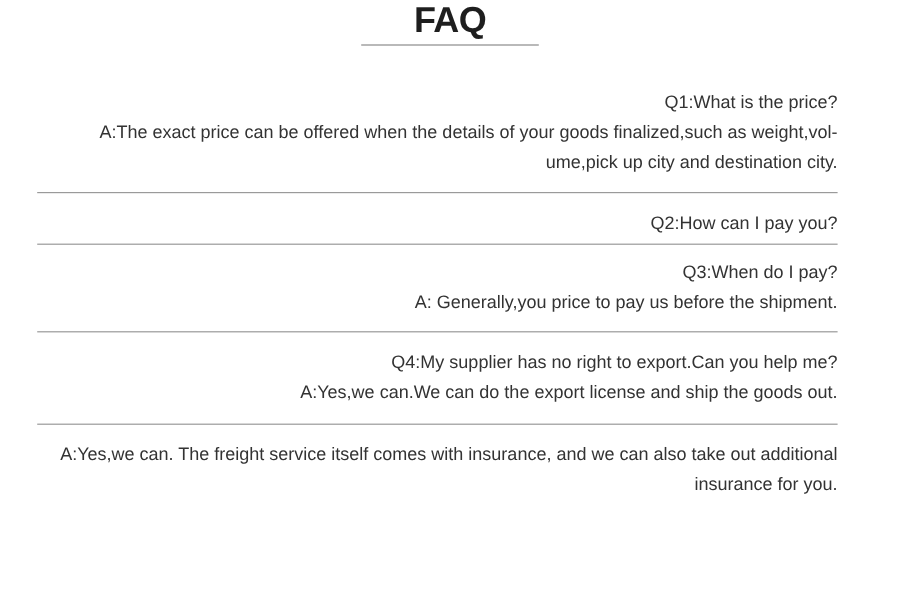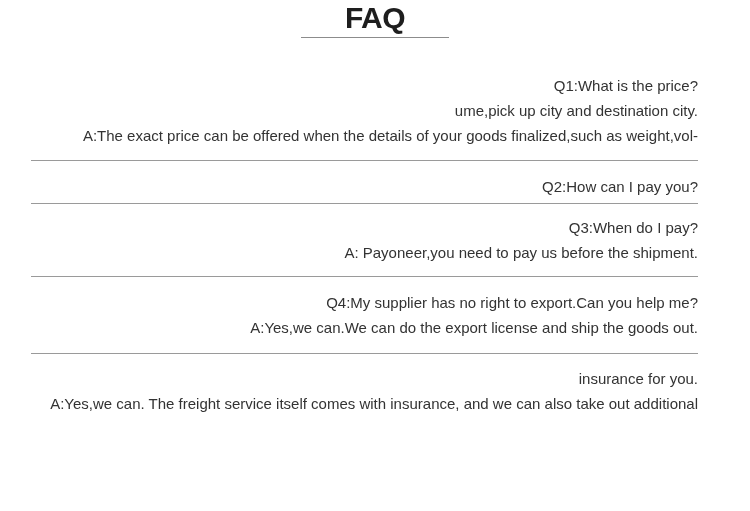--- a/index.html
+++ b/index.html
@@ -67,37 +67,37 @@
 
 <div class="faq-page">
 
   <h1 class="page-title">FAQ</h1>
   <div class="title-underline"></div>
 
   <div class="content">
 
     <div class="faq-item first">
       <div class="q-line">Q1:What is the price?</div>
+      <div class="a-line">A:The exact price can be offered when the details of your goods finalized,such as weight,vol-</div>
       <div class="a-line cont">ume,pick up city and destination city.</div>
-      <div class="a-line">A:The exact price can be offered when the details of your goods finalized,such as weight,vol-</div>
     </div>
 
     <div class="faq-item s2">
       <div class="q-line">Q2:How can I pay you?</div>
     </div>
 
     <div class="faq-item s3">
       <div class="q-line">Q3:When do I pay?</div>
-      <div class="a-line">A: Payoneer,you need to pay us before the shipment.</div>
+      <div class="a-line">A: Generally,you price to pay us before the shipment.</div>
     </div>
 
     <div class="faq-item s4">
       <div class="q-line">Q4:My supplier has no right to export.Can you help me?</div>
       <div class="a-line">A:Yes,we can.We can do the export license and ship the goods out.</div>
     </div>
 
     <div class="faq-item last">
+      <div class="a-line">A:Yes,we can. The freight service itself comes with insurance, and we can also take out additional</div>
       <div class="a-line cont">insurance for you.</div>
-      <div class="a-line">A:Yes,we can. The freight service itself comes with insurance, and we can also take out additional</div>
     </div>
 
   </div>
 </div>
 
 </body></html>

